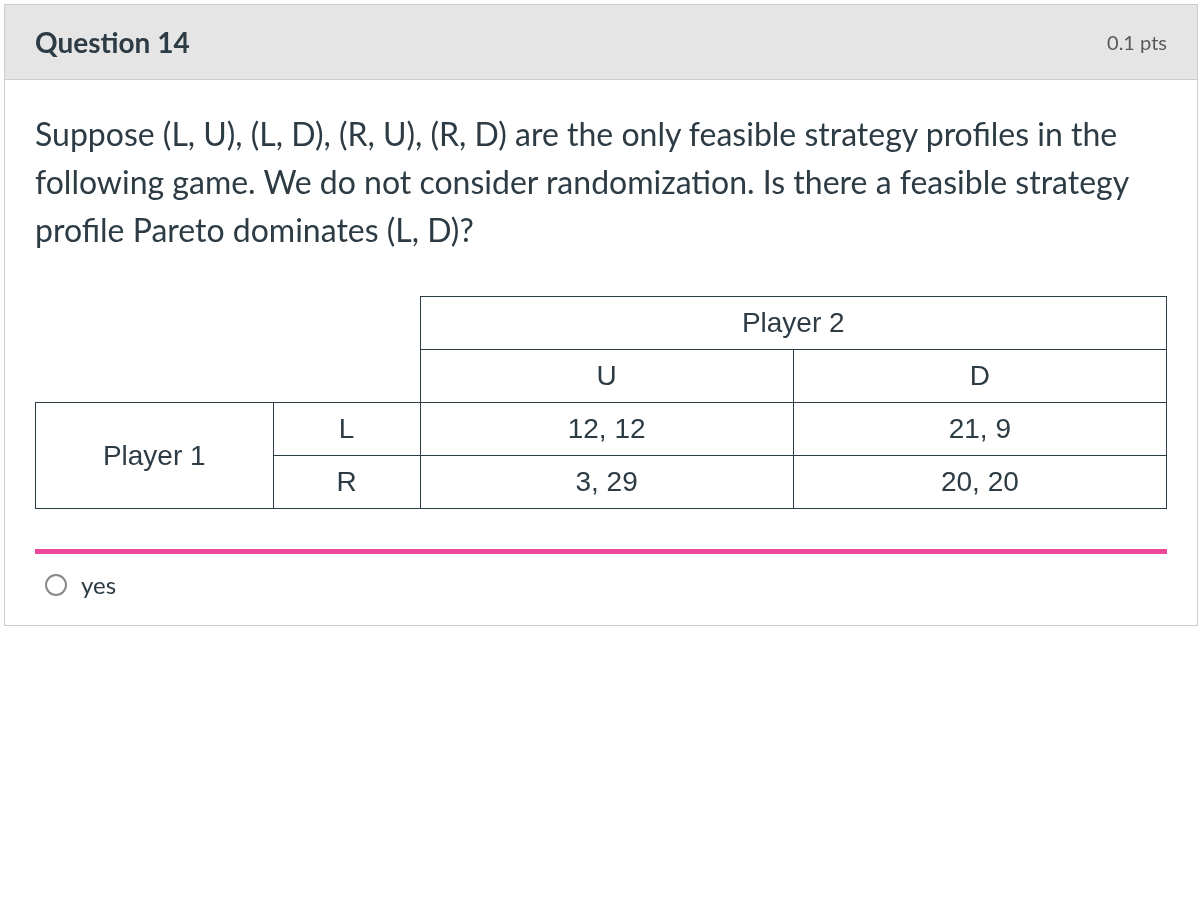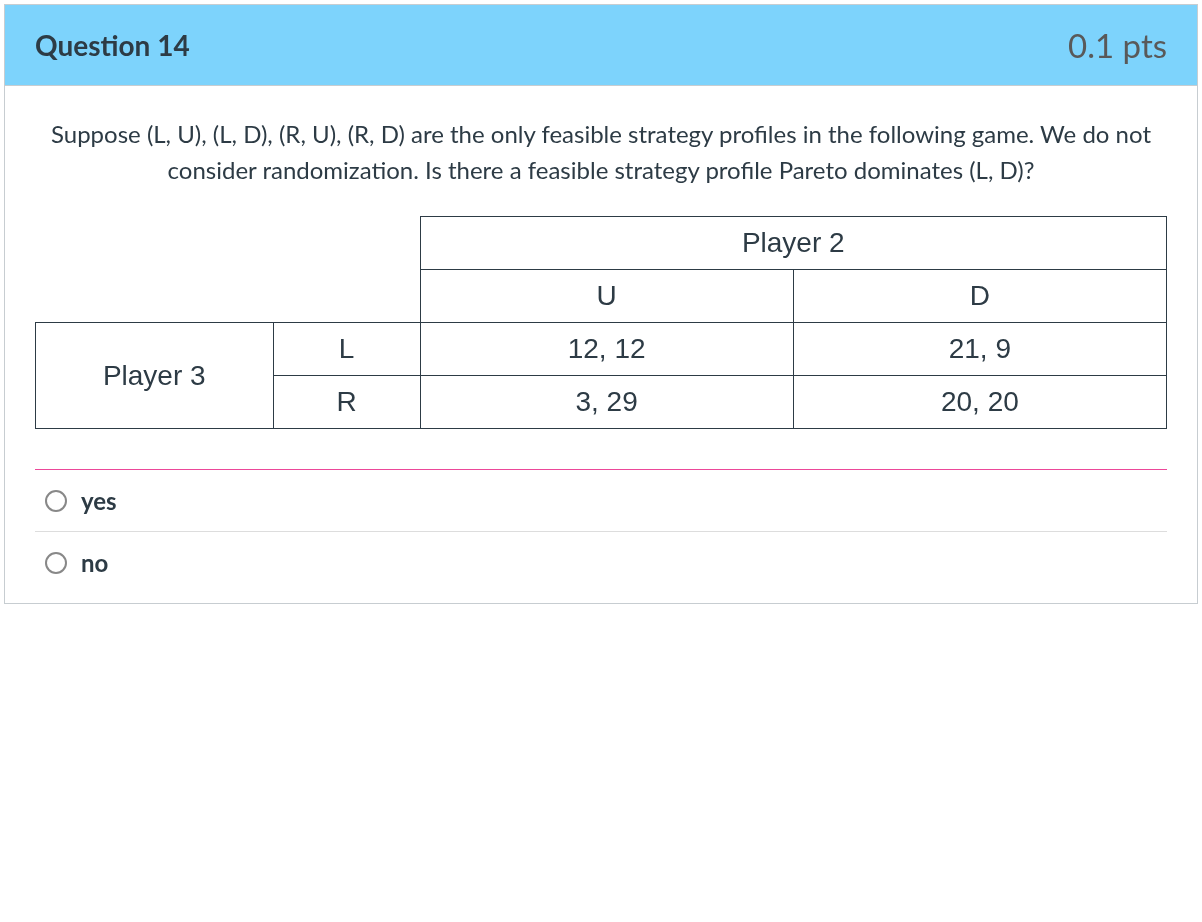--- a/index.html
+++ b/index.html
@@ -15,60 +15,58 @@
       padding: 4px;
     }
     .question-container {
       border: 1px solid #c7cdd1;
       width: 1194px;
     }
     .question-header {
       display: flex;
       justify-content: space-between;
       align-items: center;
-      background: #7dd3fc;
+      background: #e5e5e5;
       border-bottom: 1px solid #c7cdd1;
       padding: 20px 30px;
     }
     .question-title {
       font-weight: 700;
       font-size: 28px;
     }
     .question-points {
-      font-size: 33px;
+      font-size: 20px;
       color: #595959;
     }
     .question-body {
       padding: 30px 30px 10px 30px;
     }
     .question-text {
-      font-size: 24px;
+      font-size: 32px;
       line-height: 1.5;
-      margin-bottom: 28px;
-      text-align: center;
+      margin-bottom: 42px;
     }
     .payoff-table {
       border-collapse: collapse;
       width: 100%;
       margin-bottom: 40px;
     }
     .payoff-table td, .payoff-table th {
       border: 1px solid #2d3b45;
       text-align: center;
       font-size: 28px;
       font-weight: 400;
       padding: 10px 0;
       font-family: Arial, sans-serif;
     }
     .payoff-table .noborder {
       border: none;
     }
     .answers {
-      border-top: 1px solid #ec4899;
-      font-weight: bold;
+      border-top: 5px solid #ec4899;
     }
     .answer-row {
       display: flex;
       align-items: center;
       padding: 16px 10px;
       border-bottom: 1px solid #ddd;
       gap: 14px;
     }
     .answer-row:last-child {
       border-bottom: none;
@@ -113,37 +111,33 @@
         <td class="noborder"></td>
         <td colspan="2">Player 2</td>
       </tr>
       <tr>
         <td class="noborder"></td>
         <td class="noborder"></td>
         <td>U</td>
         <td>D</td>
       </tr>
       <tr>
-        <td rowspan="2">Player 3</td>
+        <td rowspan="2">Player 1</td>
         <td>L</td>
         <td>12, 12</td>
         <td>21, 9</td>
       </tr>
       <tr>
         <td>R</td>
         <td>3, 29</td>
         <td>20, 20</td>
       </tr>
     </tbody>
       </table>
 
     <div class="answers">
       <div class="answer-row">
         <div class="radio"></div>
         <span class="answer-label">yes</span>
       </div>
-      <div class="answer-row">
-        <div class="radio"></div>
-        <span class="answer-label">no</span>
-      </div>
     </div>
   </div>
 </div>
 
 </body></html>

